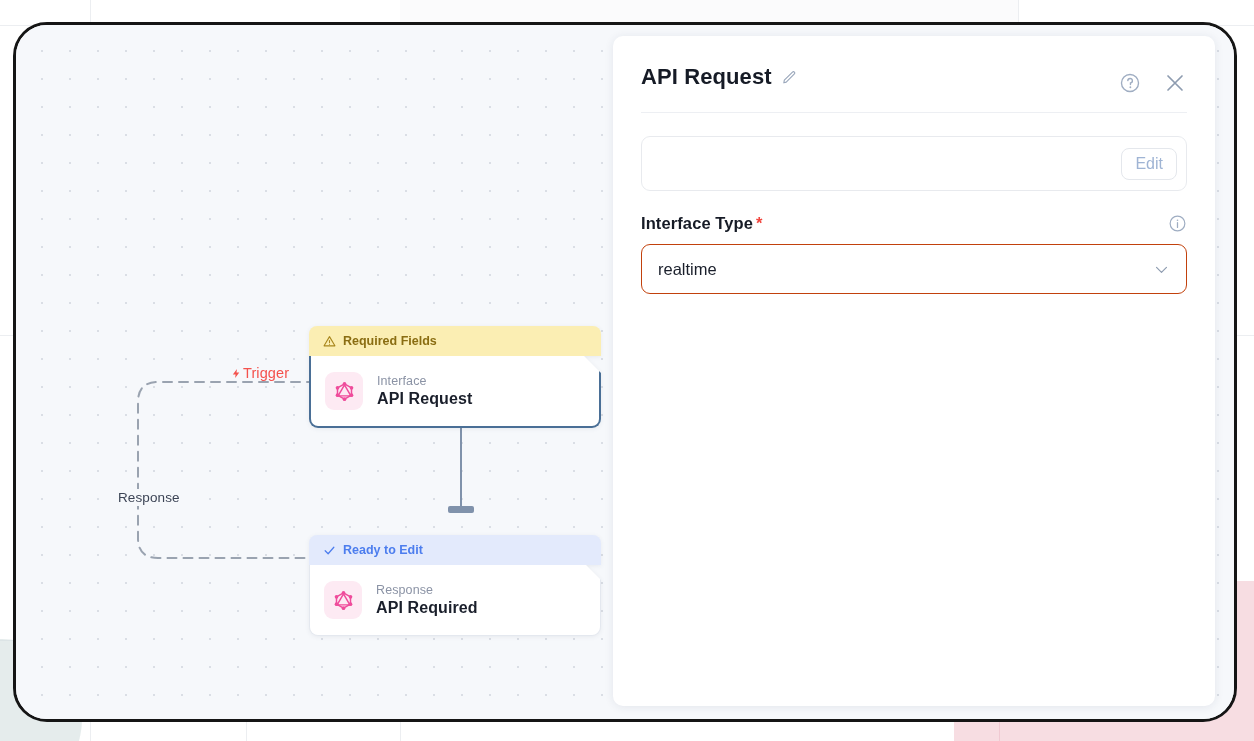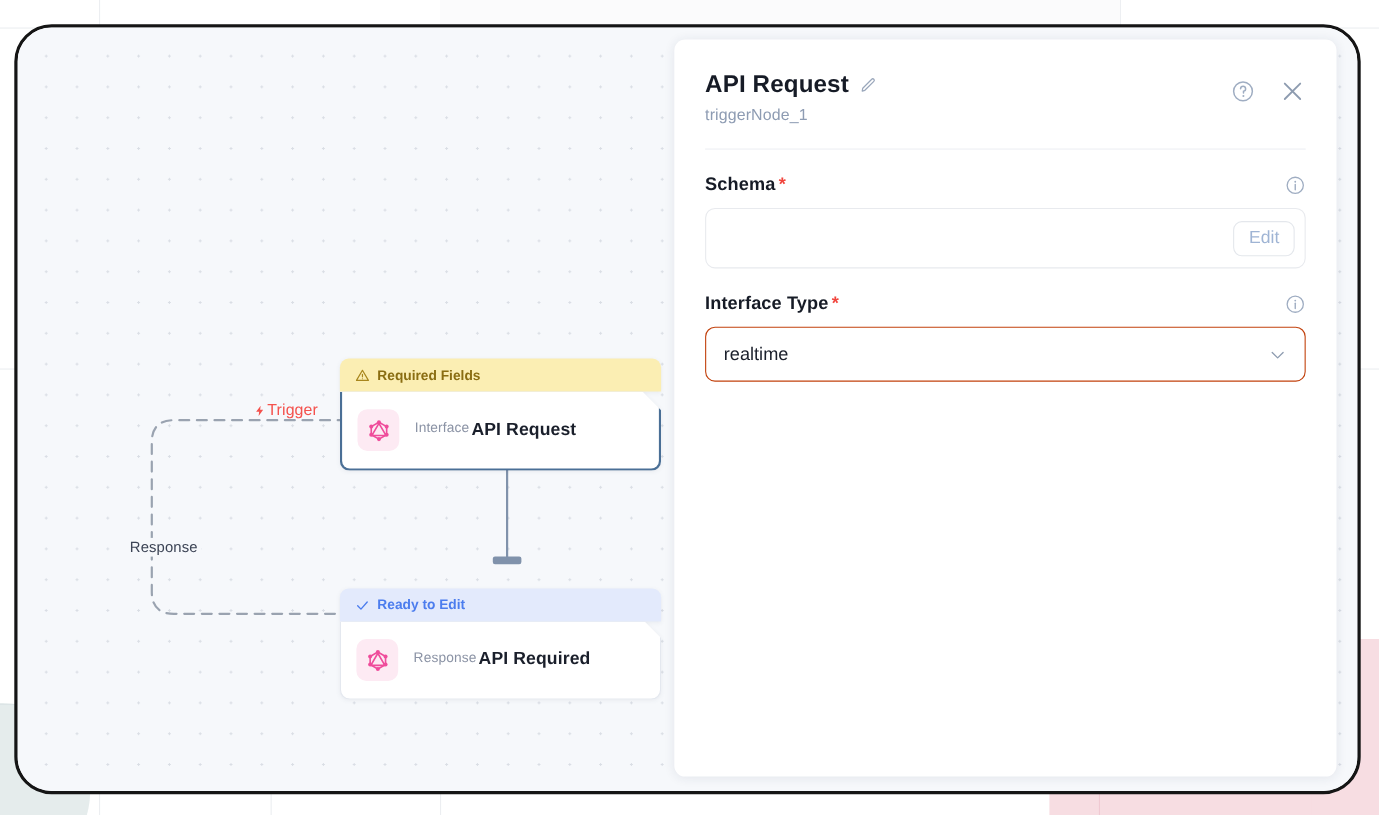--- a/index.html
+++ b/index.html
@@ -140,21 +140,21 @@
     border-top: none;
     clip-path: polygon(0 0, calc(100% - 15px) 0, 100% 15px, 100% 100%, 0 100%);
   }
   .node-icon {
     width: 38px; height: 38px; flex: none;
     border-radius: 9px;
     background: #fdeaf3;
     display: flex; align-items: center; justify-content: center;
   }
   .node-icon svg { width: 21px; height: 21px; display: block; }
-  .node-text { display: flex; flex-direction: row; gap: 2px; min-width: 0; }
+  .node-text { display: flex; flex-direction: column; gap: 2px; min-width: 0; }
   .node-kind {
     font-size: 12.5px; color: #8b93a5; letter-spacing: .1px;
   }
   .node-title {
     font-size: 16px; font-weight: bold; color: #1a1f2b; letter-spacing: .1px;
   }
 
   
   .port {
     position: absolute;
@@ -342,46 +342,35 @@
 
   <div id="panel">
 
     <div class="panel-head">
       <div class="panel-title-row">
         <span class="panel-title">API Request</span>
         <svg class="pencil" viewBox="0 0 24 24">
           <path d="M4 19.5 L4.7 15.8 L16.2 4.3 a1.9 1.9 0 0 1 2.7 2.7 L7.4 18.5 Z" fill="none" stroke="#9aa7bb" stroke-width="1.6" stroke-linejoin="round"></path>
         </svg>
       </div>
-      <div class="panel-sub">triggerNode_1</div>
 
       <div class="panel-actions">
         <svg width="22" height="22" viewBox="0 0 24 24">
           <circle cx="12" cy="12" r="9.3" fill="none" stroke="#9fadc2" stroke-width="1.5"></circle>
           <path d="M9.6 9.4 a2.5 2.5 0 1 1 2.9 2.6 v1.6" fill="none" stroke="#9fadc2" stroke-width="1.5" stroke-linecap="round"></path>
           <circle cx="12.4" cy="16.6" r="1" fill="#9fadc2"></circle>
         </svg>
         <svg width="24" height="24" viewBox="0 0 24 24">
           <path d="M5 5 L19 19 M19 5 L5 19" fill="none" stroke="#8e9cb0" stroke-width="1.7" stroke-linecap="round"></path>
         </svg>
       </div>
       <div class="panel-divider"></div>
     </div>
 
     <div class="field">
-      <div class="field-label-row">
-        <span class="field-label">
-          <span>Schema</span><span class="req">*</span>
-        </span>
-        <svg class="info-ico" viewBox="0 0 24 24">
-          <circle cx="12" cy="12" r="9.3" fill="none" stroke="#9fadc2" stroke-width="1.5"></circle>
-          <circle cx="12" cy="7.9" r="1.05" fill="#9fadc2"></circle>
-          <path d="M12 11 v6" stroke="#9fadc2" stroke-width="1.6" stroke-linecap="round"></path>
-        </svg>
-      </div>
       <div class="schema-box">
         <button class="edit-btn">Edit</button>
       </div>
     </div>
 
     <div class="field">
       <div class="field-label-row">
         <span class="field-label">
           <span>Interface Type</span><span class="req">*</span>
         </span>

